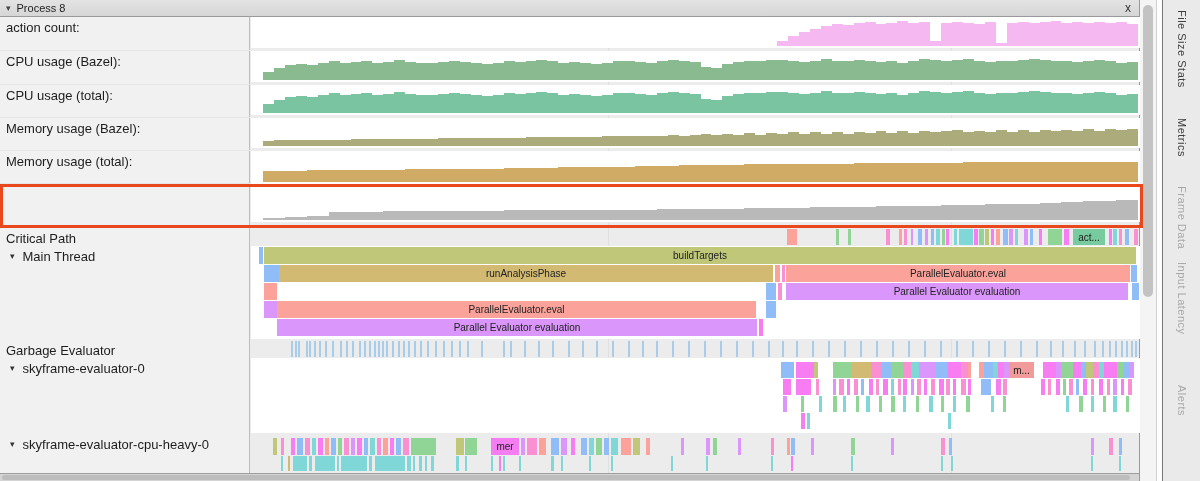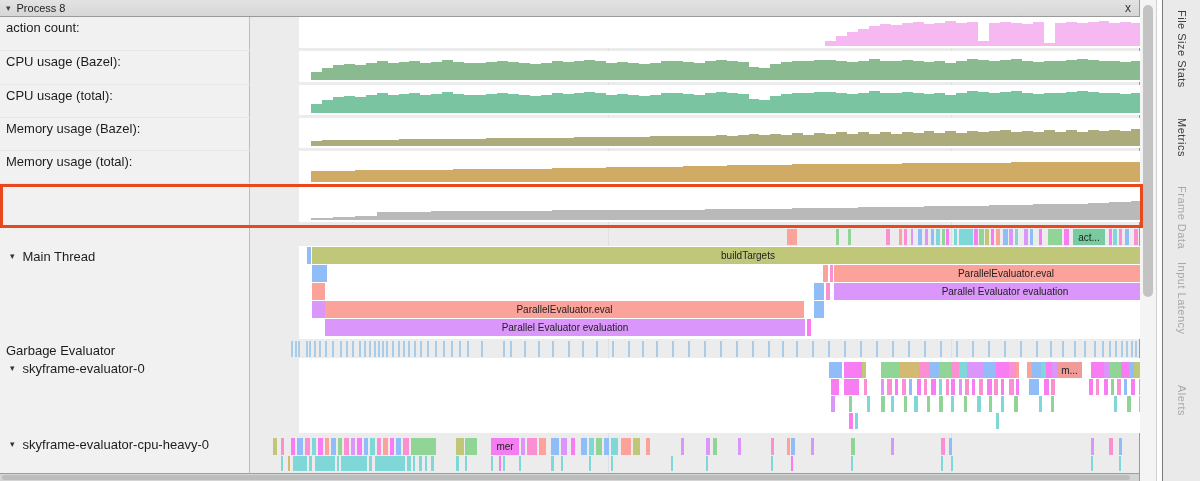--- a/index.html
+++ b/index.html
@@ -10,21 +10,21 @@
     border-bottom:1px solid #9a9a9a;border-right:1px solid #9a9a9a;display:flex;align-items:center;padding:0 6px;font-size:11px;color:#222;}
   .header .arrow{font-size:9px;margin-right:6px;color:#444;cursor:pointer;}
   .header .close{margin-left:auto;font-size:12px;color:#333;padding:0 2px;cursor:pointer;}
   
   .content{position:absolute;left:0;top:17px;width:1140px;height:456px;background:#ececec;border-right:1px solid #9a9a9a;}
   .labels-col{position:absolute;left:0;top:0;width:250px;height:456px;background:#f1f1f1;border-right:1px solid #bdbdbd;}
   .lblrow{position:absolute;left:0;width:250px;font-size:13px;color:#1d1d1d;padding:3px 0 0 6px;border-bottom:1px solid #e6e6e6;display:flex;align-items:flex-start;}
   .lblrow .tarrow{font-size:9px;color:#333;margin:2px 8px 0 4px;cursor:pointer;}
   .timeline{position:absolute;left:251px;top:0;width:889px;height:456px;}
   .gridline{position:absolute;top:0;width:1px;height:456px;background:#e0e0e0;}
-  .rowbg{position:absolute;left:0;width:889px;background:#fff;margin-left:48px;}
+  .rowbg{position:absolute;left:0;width:889px;background:#fff;}
   .chart{position:absolute;left:12px;right:2px;top:3px;bottom:2px;display:flex;align-items:flex-end;}
   .bar{flex:1 1 auto;}
   .segrow{position:absolute;left:0;width:889px;}
   .seg{position:absolute;top:0;height:100%;display:flex;align-items:center;justify-content:center;
        font-size:10px;color:#222;overflow:hidden;white-space:nowrap;}
   .tick{position:absolute;top:1px;width:2px;height:16px;background:#a9cde8;}
   
   .hlbox{position:absolute;left:0;top:184px;width:1143px;height:44px;border:3px solid #e8481c;z-index:50;pointer-events:none;}
   
   .hscroll{position:absolute;left:0;top:473px;width:1140px;height:8px;background:#d4d4d4;border-top:1px solid #9e9e9e;border-right:1px solid #9a9a9a;}
@@ -58,20 +58,23 @@
           <span>CPU usage (Bazel):</span>
         </div>
       <div class="lblrow" style="top:68px;height:33px">
           <span>CPU usage (total):</span>
         </div>
       <div class="lblrow" style="top:101px;height:33px">
           <span>Memory usage (Bazel):</span>
         </div>
       <div class="lblrow" style="top:134px;height:33px">
           <span>Memory usage (total):</span>
+        </div>
+      <div class="lblrow" style="top:211px;height:18px;border-bottom:none">
+          <span>Critical Path</span>
         </div>
       <div class="lblrow" style="top:229px;height:94px;border-bottom:none">
         <span class="tarrow">▾</span>
           <span>Main Thread</span>
         </div>
       <div class="lblrow" style="top:323px;height:18px;border-bottom:none">
           <span>Garbage Evaluator</span>
         </div>
       <div class="lblrow" style="top:341px;height:76px;border-bottom:none">
         <span class="tarrow">▾</span>
@@ -629,20 +632,21 @@
           <div class="seg" style="left: 883px; width: 4px; background: rgb(250, 143, 210);"></div>
         </div>
 
       <div class="rowbg" style="top:229px;height:93px">
         <div class="segrow" style="top:1px;height:17px">
             <div class="seg" style="left: 8px; width: 4px; background: rgb(144, 189, 248);"></div>
             <div class="seg" style="left: 13px; width: 872px; background: rgb(192, 199, 121);">buildTargets</div>
           </div>
         <div class="segrow" style="top:19px;height:17px">
             <div class="seg" style="left: 13px; width: 15px; background: rgb(144, 189, 248);"></div>
+            <div class="seg" style="left: 28px; width: 494px; background: rgb(211, 186, 114);">runAnalysisPhase</div>
             <div class="seg" style="left: 524px; width: 5px; background: rgb(251, 162, 154);"></div>
             <div class="seg" style="left: 531px; width: 3px; background: rgb(250, 143, 210);"></div>
             <div class="seg" style="left: 535px; width: 344px; background: rgb(251, 162, 154);">ParallelEvaluator.eval</div>
             <div class="seg" style="left: 880px; width: 6px; background: rgb(144, 189, 248);"></div>
           </div>
         <div class="segrow" style="top:37px;height:17px">
             <div class="seg" style="left: 13px; width: 13px; background: rgb(251, 162, 154);"></div>
             <div class="seg" style="left: 515px; width: 10px; background: rgb(144, 189, 248);"></div>
             <div class="seg" style="left: 527px; width: 4px; background: rgb(250, 143, 210);"></div>
             <div class="seg" style="left: 535px; width: 342px; background: rgb(218, 150, 250);">Parallel Evaluator evaluation</div>

